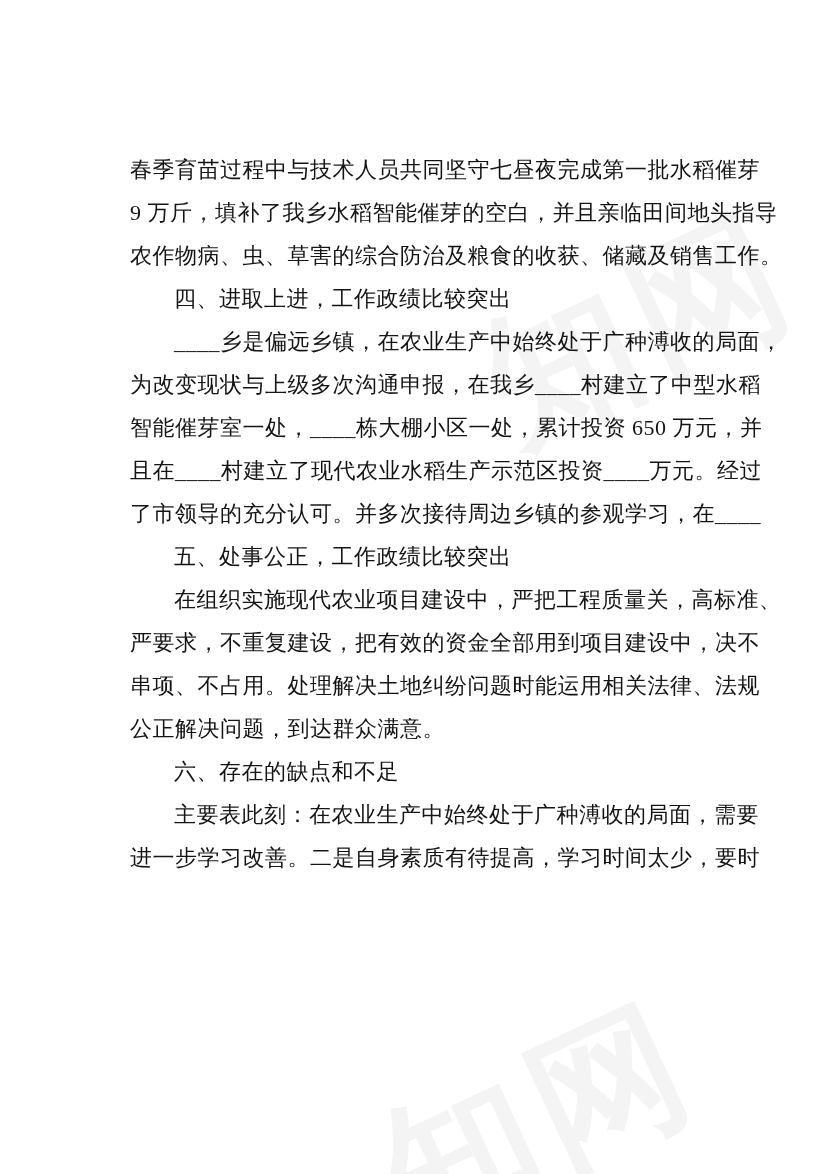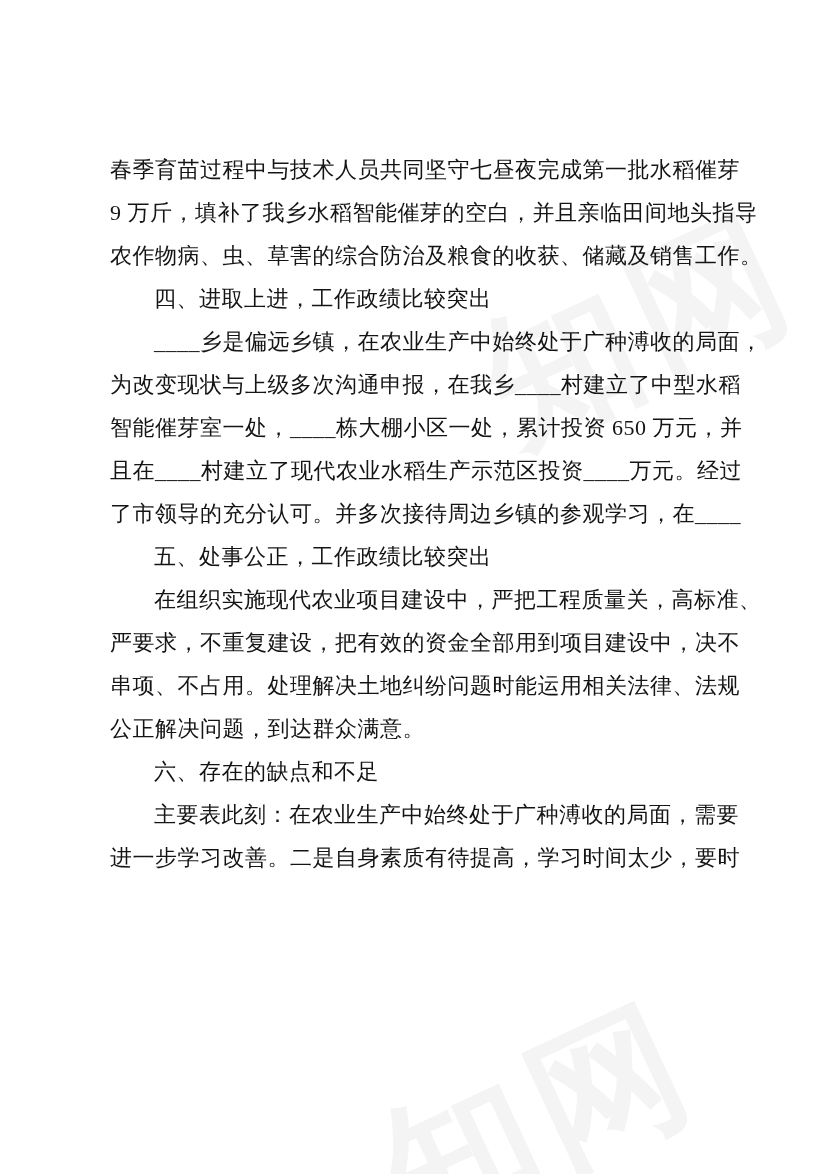--- a/index.html
+++ b/index.html
@@ -21,20 +21,21 @@
     top: 148px;
     left: 110px;
     width: 622px;
   }
   .line {
     font-size: 22px;
     line-height: 43px;
     letter-spacing: 0.5px;
     white-space: nowrap;
     color: #141414;
+    margin-left: 20px;
   }
   .line.indent {
     padding-left: 44px;
   }
   .watermark {
     position: absolute;
     font-size: 150px;
     font-weight: bold;
     color: rgba(120, 120, 120, 0.08);
     transform: rotate(-25deg);

